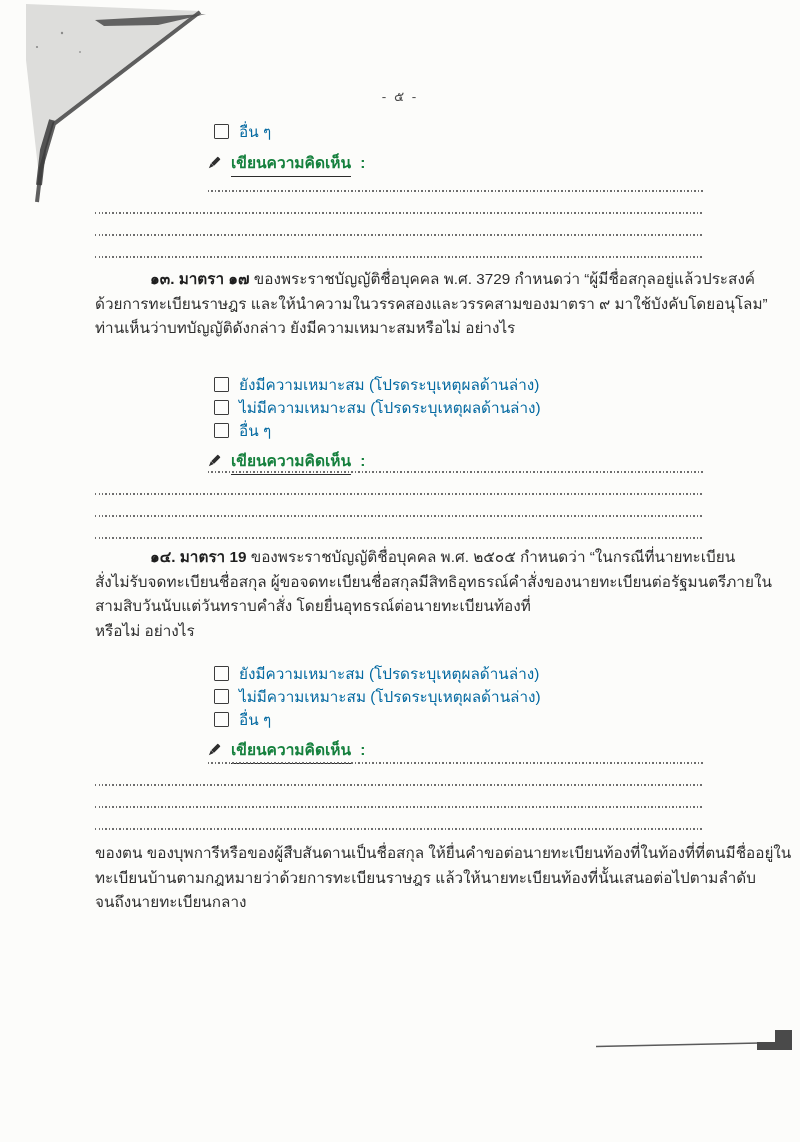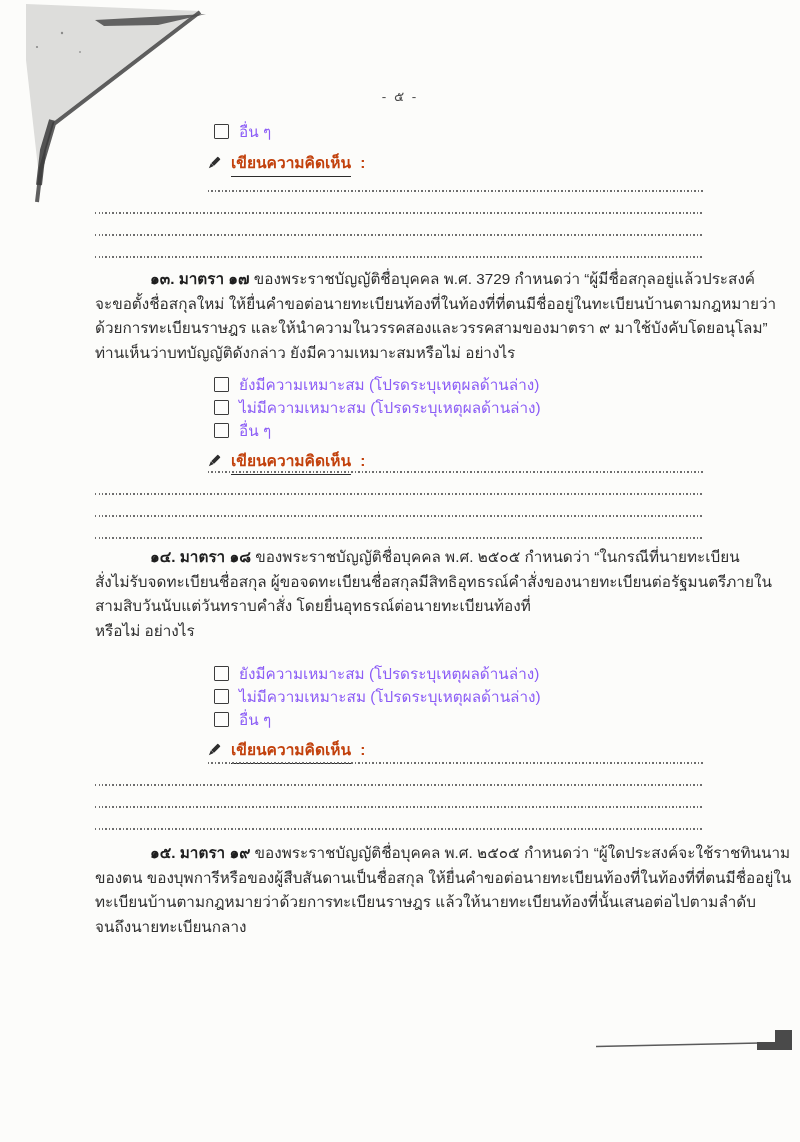--- a/index.html
+++ b/index.html
@@ -23,34 +23,34 @@
   .col{left:95px;width:612px;}
   
   .para{line-height:24.6px;font-size:15.3px;color:#2e2e2e;}
   .para .ln{white-space:nowrap;}
   .ind1{padding-left:55px;}
   .ind2{padding-left:105px;}
   .para b{font-weight:700;color:#1e1e1e;margin-top:20px;}
   
   .cbrow{
     display:flex;align-items:center;gap:10px;
-    height:23px;font-size:15.3px;color:#8b5cf6;
+    height:23px;font-size:15.3px;color:#0369a1;
     padding-left:119px;
   }
   .cb{
     display:inline-block;flex:0 0 auto;
     width:13px;height:13px;
     border:1.7px solid #3c3c3c;background:#fdfdfc;
     border-radius:1px;
   }
   
   .oprow{
     display:flex;align-items:center;gap:9px;
     height:26px;font-size:15.5px;
-    padding-left:110px;color:#c2410c;
+    padding-left:110px;color:#15803d;
   }
   .pencil{width:17px;height:17px;flex:0 0 auto;}
   .oplabel{
     font-weight:600;
     border-bottom:1.4px solid #2b2b2b;
     padding-bottom:1px;
   }
   .opcolon{font-weight:600;}
   
   .dotline{
@@ -99,21 +99,20 @@
     <div class="dotline first"></div>
     <div class="dotline"></div>
     <div class="dotline"></div>
     <div class="dotline"></div>
   </div>
 
   <div class="abs col para" style="top:267px">
     <div class="ln ind1">
       <b>๑๓. มาตรา ๑๗</b><span> ของพระราชบัญญัติชื่อบุคคล พ.ศ. 3729 กำหนดว่า “ผู้มีชื่อสกุลอยู่แล้วประสงค์</span>
     </div>
-    <div class="ln">จะขอตั้งชื่อสกุลใหม่ ให้ยื่นคำขอต่อนายทะเบียนท้องที่ในท้องที่ที่ตนมีชื่ออยู่ในทะเบียนบ้านตามกฎหมายว่า</div>
     <div class="ln">ด้วยการทะเบียนราษฎร และให้นำความในวรรคสองและวรรคสามของมาตรา ๙ มาใช้บังคับโดยอนุโลม”</div>
     <div class="ln">ท่านเห็นว่าบทบัญญัติดังกล่าว ยังมีความเหมาะสมหรือไม่ อย่างไร</div>
   </div>
 
   <div class="abs col" style="top:373px">
     <div class="cbrow">
       <span class="cb"></span>
       <span>ยังมีความเหมาะสม (โปรดระบุเหตุผลด้านล่าง)</span>
     </div>
     <div class="cbrow">
@@ -138,21 +137,21 @@
 
   <div class="abs col" style="top:471px">
     <div class="dotline first"></div>
     <div class="dotline"></div>
     <div class="dotline"></div>
     <div class="dotline"></div>
   </div>
 
   <div class="abs col para" style="top:545px">
     <div class="ln ind1">
-      <b>๑๔. มาตรา ๑๘</b><span> ของพระราชบัญญัติชื่อบุคคล พ.ศ. ๒๕๐๕ กำหนดว่า “ในกรณีที่นายทะเบียน</span>
+      <b>๑๔. มาตรา 19</b><span> ของพระราชบัญญัติชื่อบุคคล พ.ศ. ๒๕๐๕ กำหนดว่า “ในกรณีที่นายทะเบียน</span>
     </div>
     <div class="ln">สั่งไม่รับจดทะเบียนชื่อสกุล ผู้ขอจดทะเบียนชื่อสกุลมีสิทธิอุทธรณ์คำสั่งของนายทะเบียนต่อรัฐมนตรีภายใน</div>
     <div class="ln">สามสิบวันนับแต่วันทราบคำสั่ง โดยยื่นอุทธรณ์ต่อนายทะเบียนท้องที่</div>
     <div class="ln">หรือไม่ อย่างไร</div>
   </div>
 
   <div class="abs col" style="top:662px">
     <div class="cbrow">
       <span class="cb"></span>
       <span>ยังมีความเหมาะสม (โปรดระบุเหตุผลด้านล่าง)</span>
@@ -178,23 +177,20 @@
   </div>
 
   <div class="abs col" style="top:762px">
     <div class="dotline first"></div>
     <div class="dotline"></div>
     <div class="dotline"></div>
     <div class="dotline"></div>
   </div>
 
   <div class="abs col para" style="top:841px">
-    <div class="ln ind1">
-      <b>๑๕. มาตรา ๑๙</b><span> ของพระราชบัญญัติชื่อบุคคล พ.ศ. ๒๕๐๕ กำหนดว่า “ผู้ใดประสงค์จะใช้ราชทินนาม</span>
-    </div>
     <div class="ln">ของตน ของบุพการีหรือของผู้สืบสันดานเป็นชื่อสกุล ให้ยื่นคำขอต่อนายทะเบียนท้องที่ในท้องที่ที่ตนมีชื่ออยู่ใน</div>
     <div class="ln">ทะเบียนบ้านตามกฎหมายว่าด้วยการทะเบียนราษฎร แล้วให้นายทะเบียนท้องที่นั้นเสนอต่อไปตามลำดับ</div>
     <div class="ln">จนถึงนายทะเบียนกลาง</div>
   </div>
 
   <svg class="abs artifact" style="top:1020px;left:560px" width="240" height="40" viewBox="0 0 240 40">
     <line x1="36" y1="26.5" x2="200" y2="23" stroke="#5a5a5a" stroke-width="1.6"></line>
     <polygon points="198,22 217,10 233,10 233,30 198,30" fill="none"></polygon>
     <polygon points="197,22 215,22 215,10 232,10 232,30 197,30" fill="#4a4a4a"></polygon>
   </svg>

